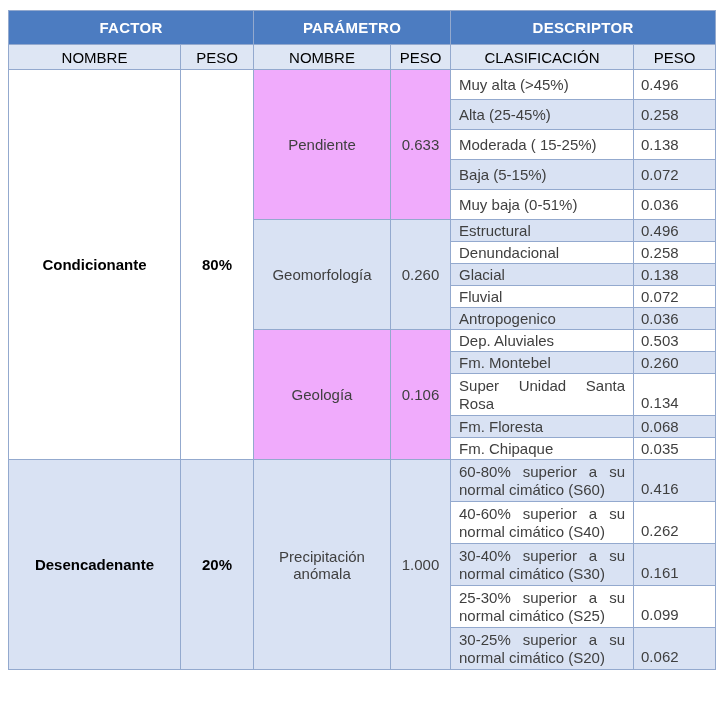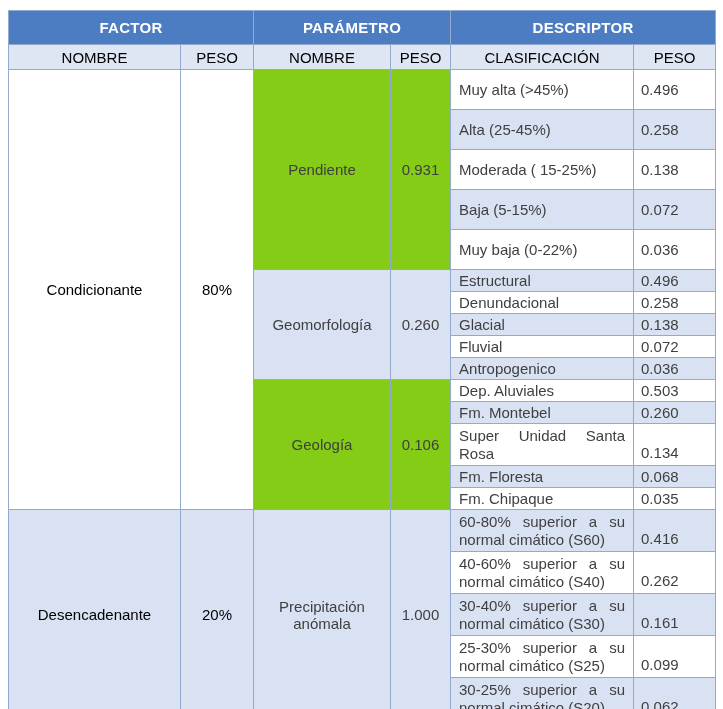--- a/index.html
+++ b/index.html
@@ -38,41 +38,41 @@
   }
   thead tr.h2 th{
     background:var(--subheader_bg);
     color:#000000;
     font-weight:normal;
     height:25px;
     text-align:center;
   }
   .factor-name,.factor-weight{
     text-align:center;
-    font-weight:normal;
+    font-weight:bold;
     color:#000000;
     background:#FFFFFF;
   }
   .param-name,.param-weight{
     text-align:center;
-    background:#84cc16;
+    background:#f0abfc;
   }
   .clasif{
     text-align:justify;
     padding:2px 8px;
     background:#FFFFFF;
   }
   .peso{
     text-align:left;
     padding:2px 7px;
     background:#FFFFFF;
     margin-left:40px;
   }
   .shaded{background:var(--row_shade);}
-  tr.h30 td{height:40px;}
+  tr.h30 td{height:30px;}
   tr.h27 td{height:22px;}
   tr.h28 td{height:16px;}
   tr.h40 td{height:40px;}
   tr.h41 td{height:41px;}
   tr.tall .peso{vertical-align:top;padding-top:20px;}
   tr.tall .clasif{vertical-align:top;padding-top:3px;line-height:1.2;}
 </style>
 </head>
 <body>
 
@@ -100,38 +100,38 @@
         <th>CLASIFICACIÓN</th>
         <th>PESO</th>
       </tr>
     </thead>
     <tbody>
 
       <tr class="h30">
         <td rowspan="15" class="factor-name">Condicionante</td>
         <td rowspan="15" class="factor-weight">80%</td>
         <td rowspan="5" class="param-name">Pendiente</td>
-        <td rowspan="5" class="param-weight">0.931</td>
+        <td rowspan="5" class="param-weight">0.633</td>
         <td class="clasif">Muy alta (&gt;45%)</td>
         <td class="peso">0.496</td>
       </tr>
       <tr class="h30">
         <td class="clasif shaded">Alta (25-45%)</td>
         <td class="peso shaded">0.258</td>
       </tr>
       <tr class="h30">
         <td class="clasif">Moderada ( 15-25%)</td>
         <td class="peso">0.138</td>
       </tr>
       <tr class="h30">
         <td class="clasif shaded">Baja (5-15%)</td>
         <td class="peso shaded">0.072</td>
       </tr>
       <tr class="h30">
-        <td class="clasif">Muy baja (0-22%)</td>
+        <td class="clasif">Muy baja (0-51%)</td>
         <td class="peso">0.036</td>
       </tr>
 
       <tr class="h27">
         <td rowspan="5" class="param-name shaded">Geomorfología</td>
         <td rowspan="5" class="param-weight shaded">0.260</td>
         <td class="clasif shaded">Estructural</td>
         <td class="peso shaded">0.496</td>
       </tr>
       <tr class="h27">

